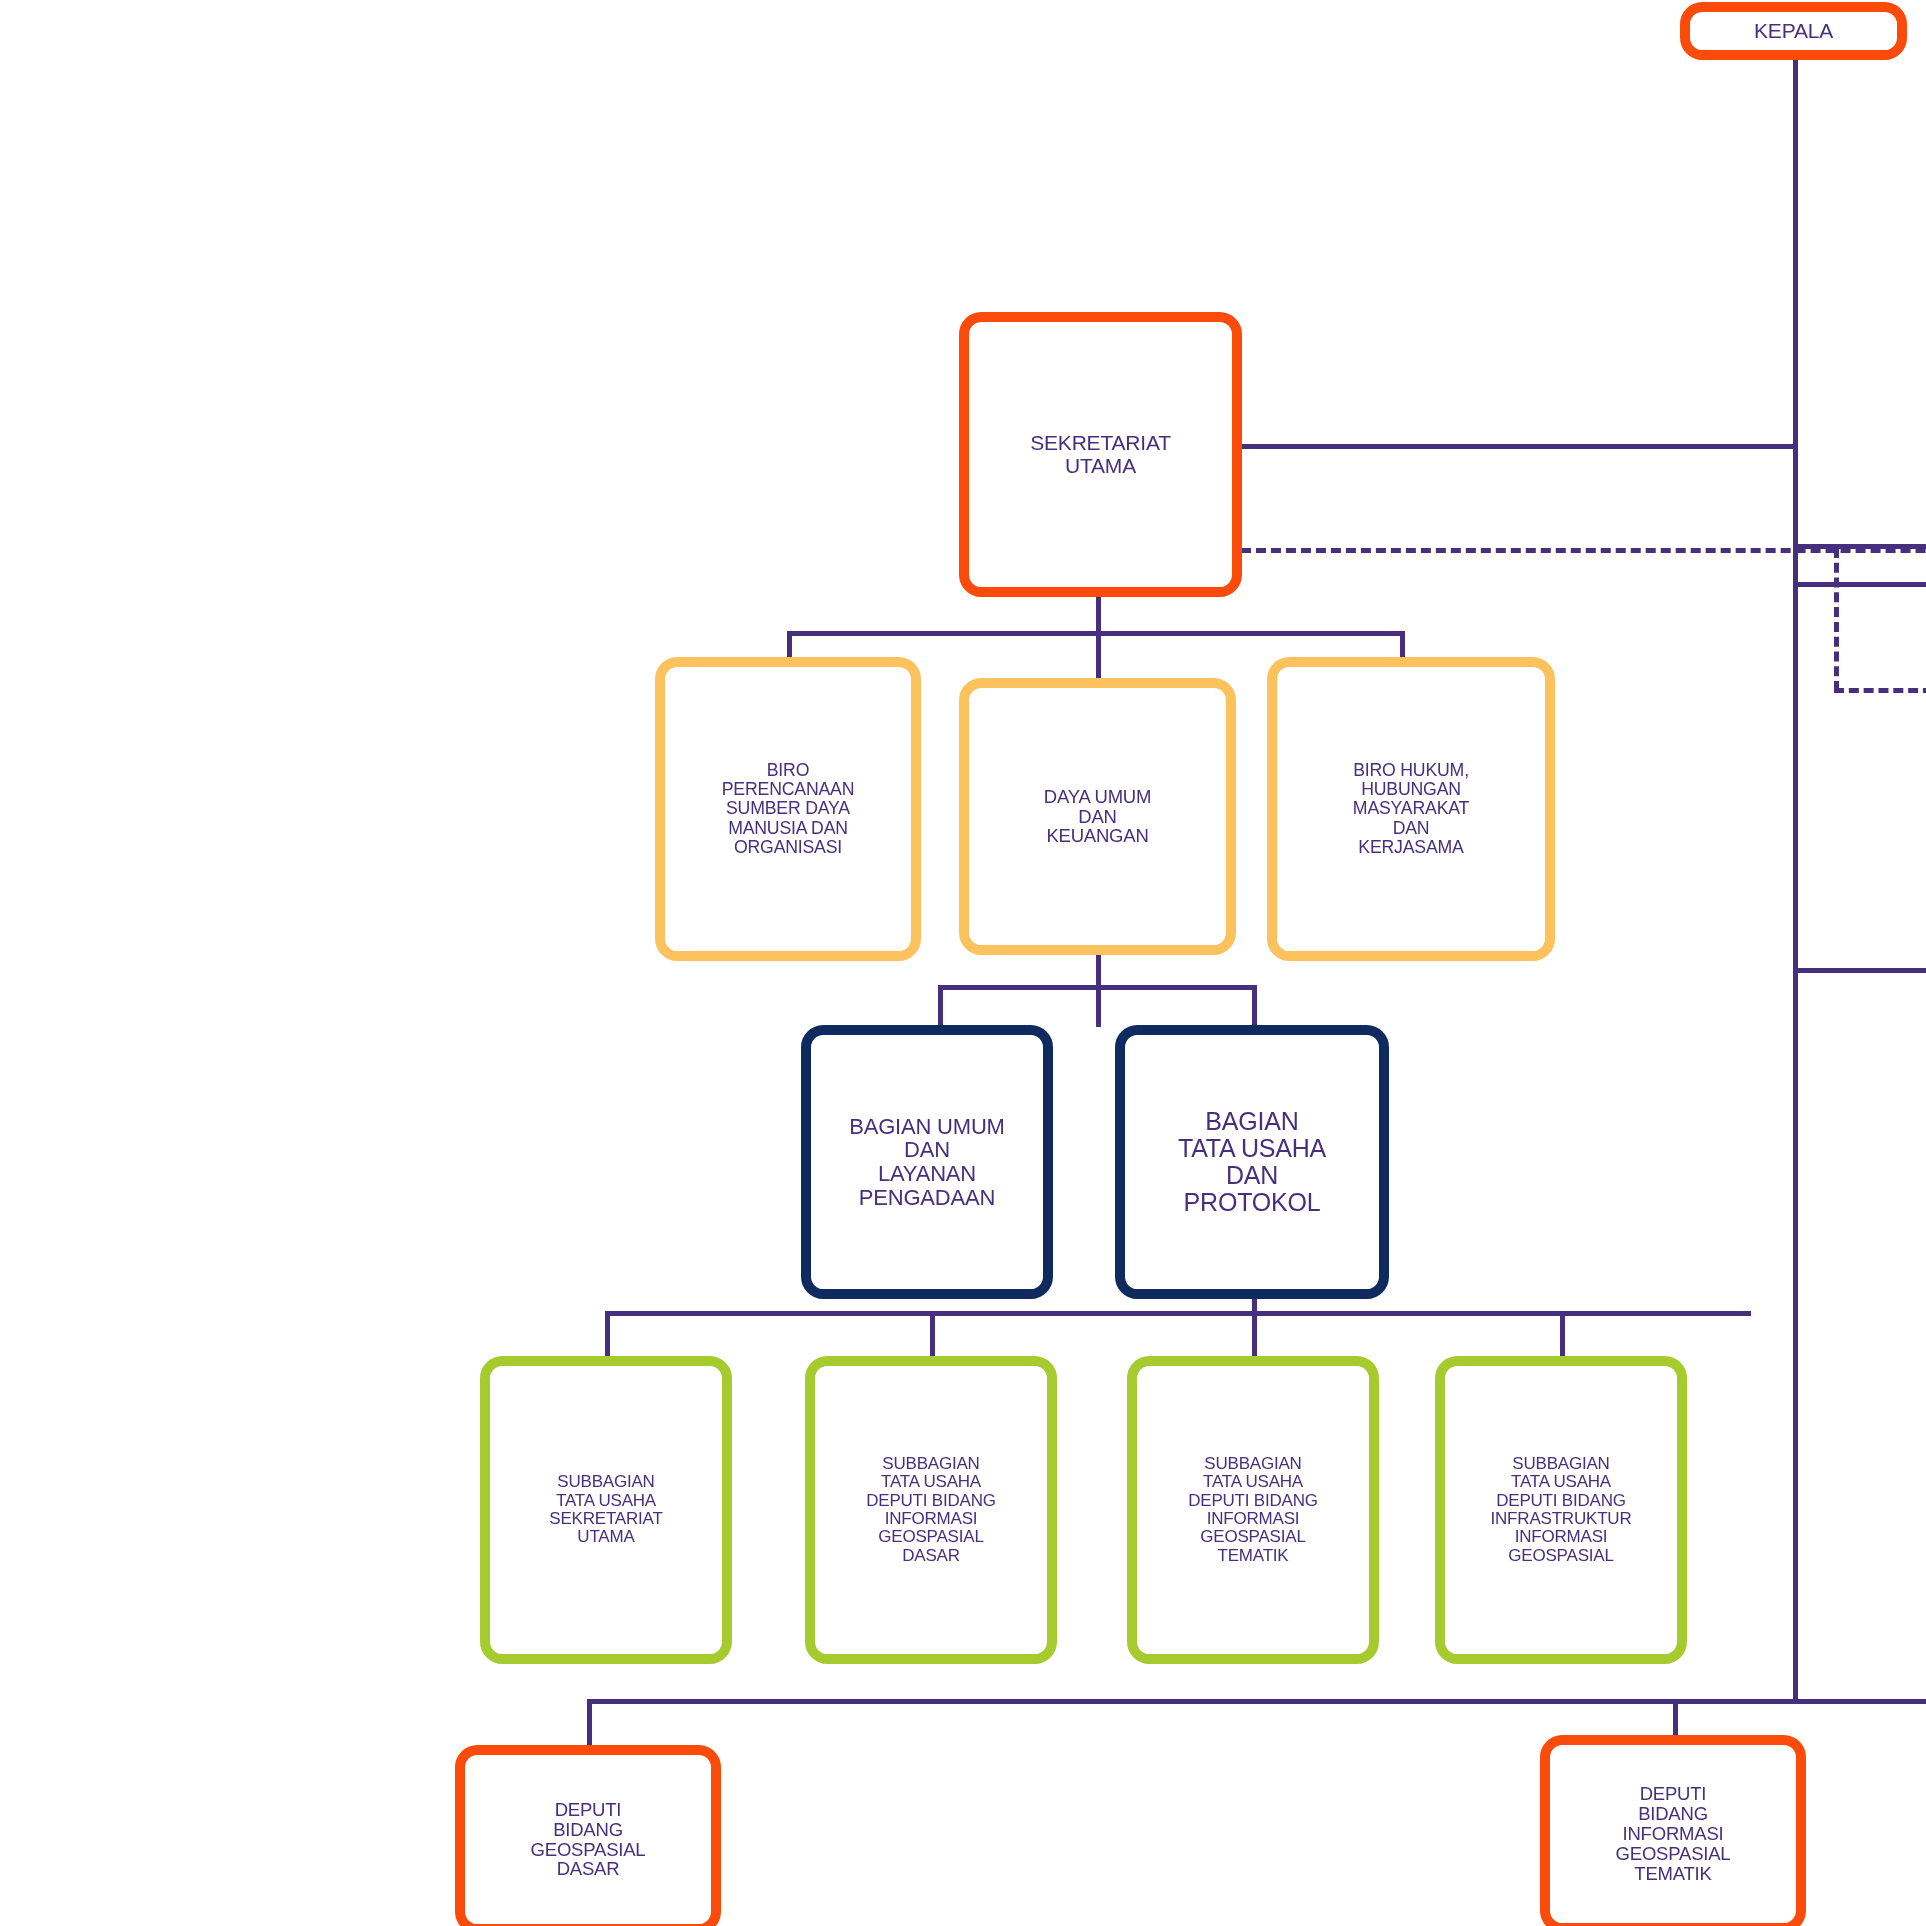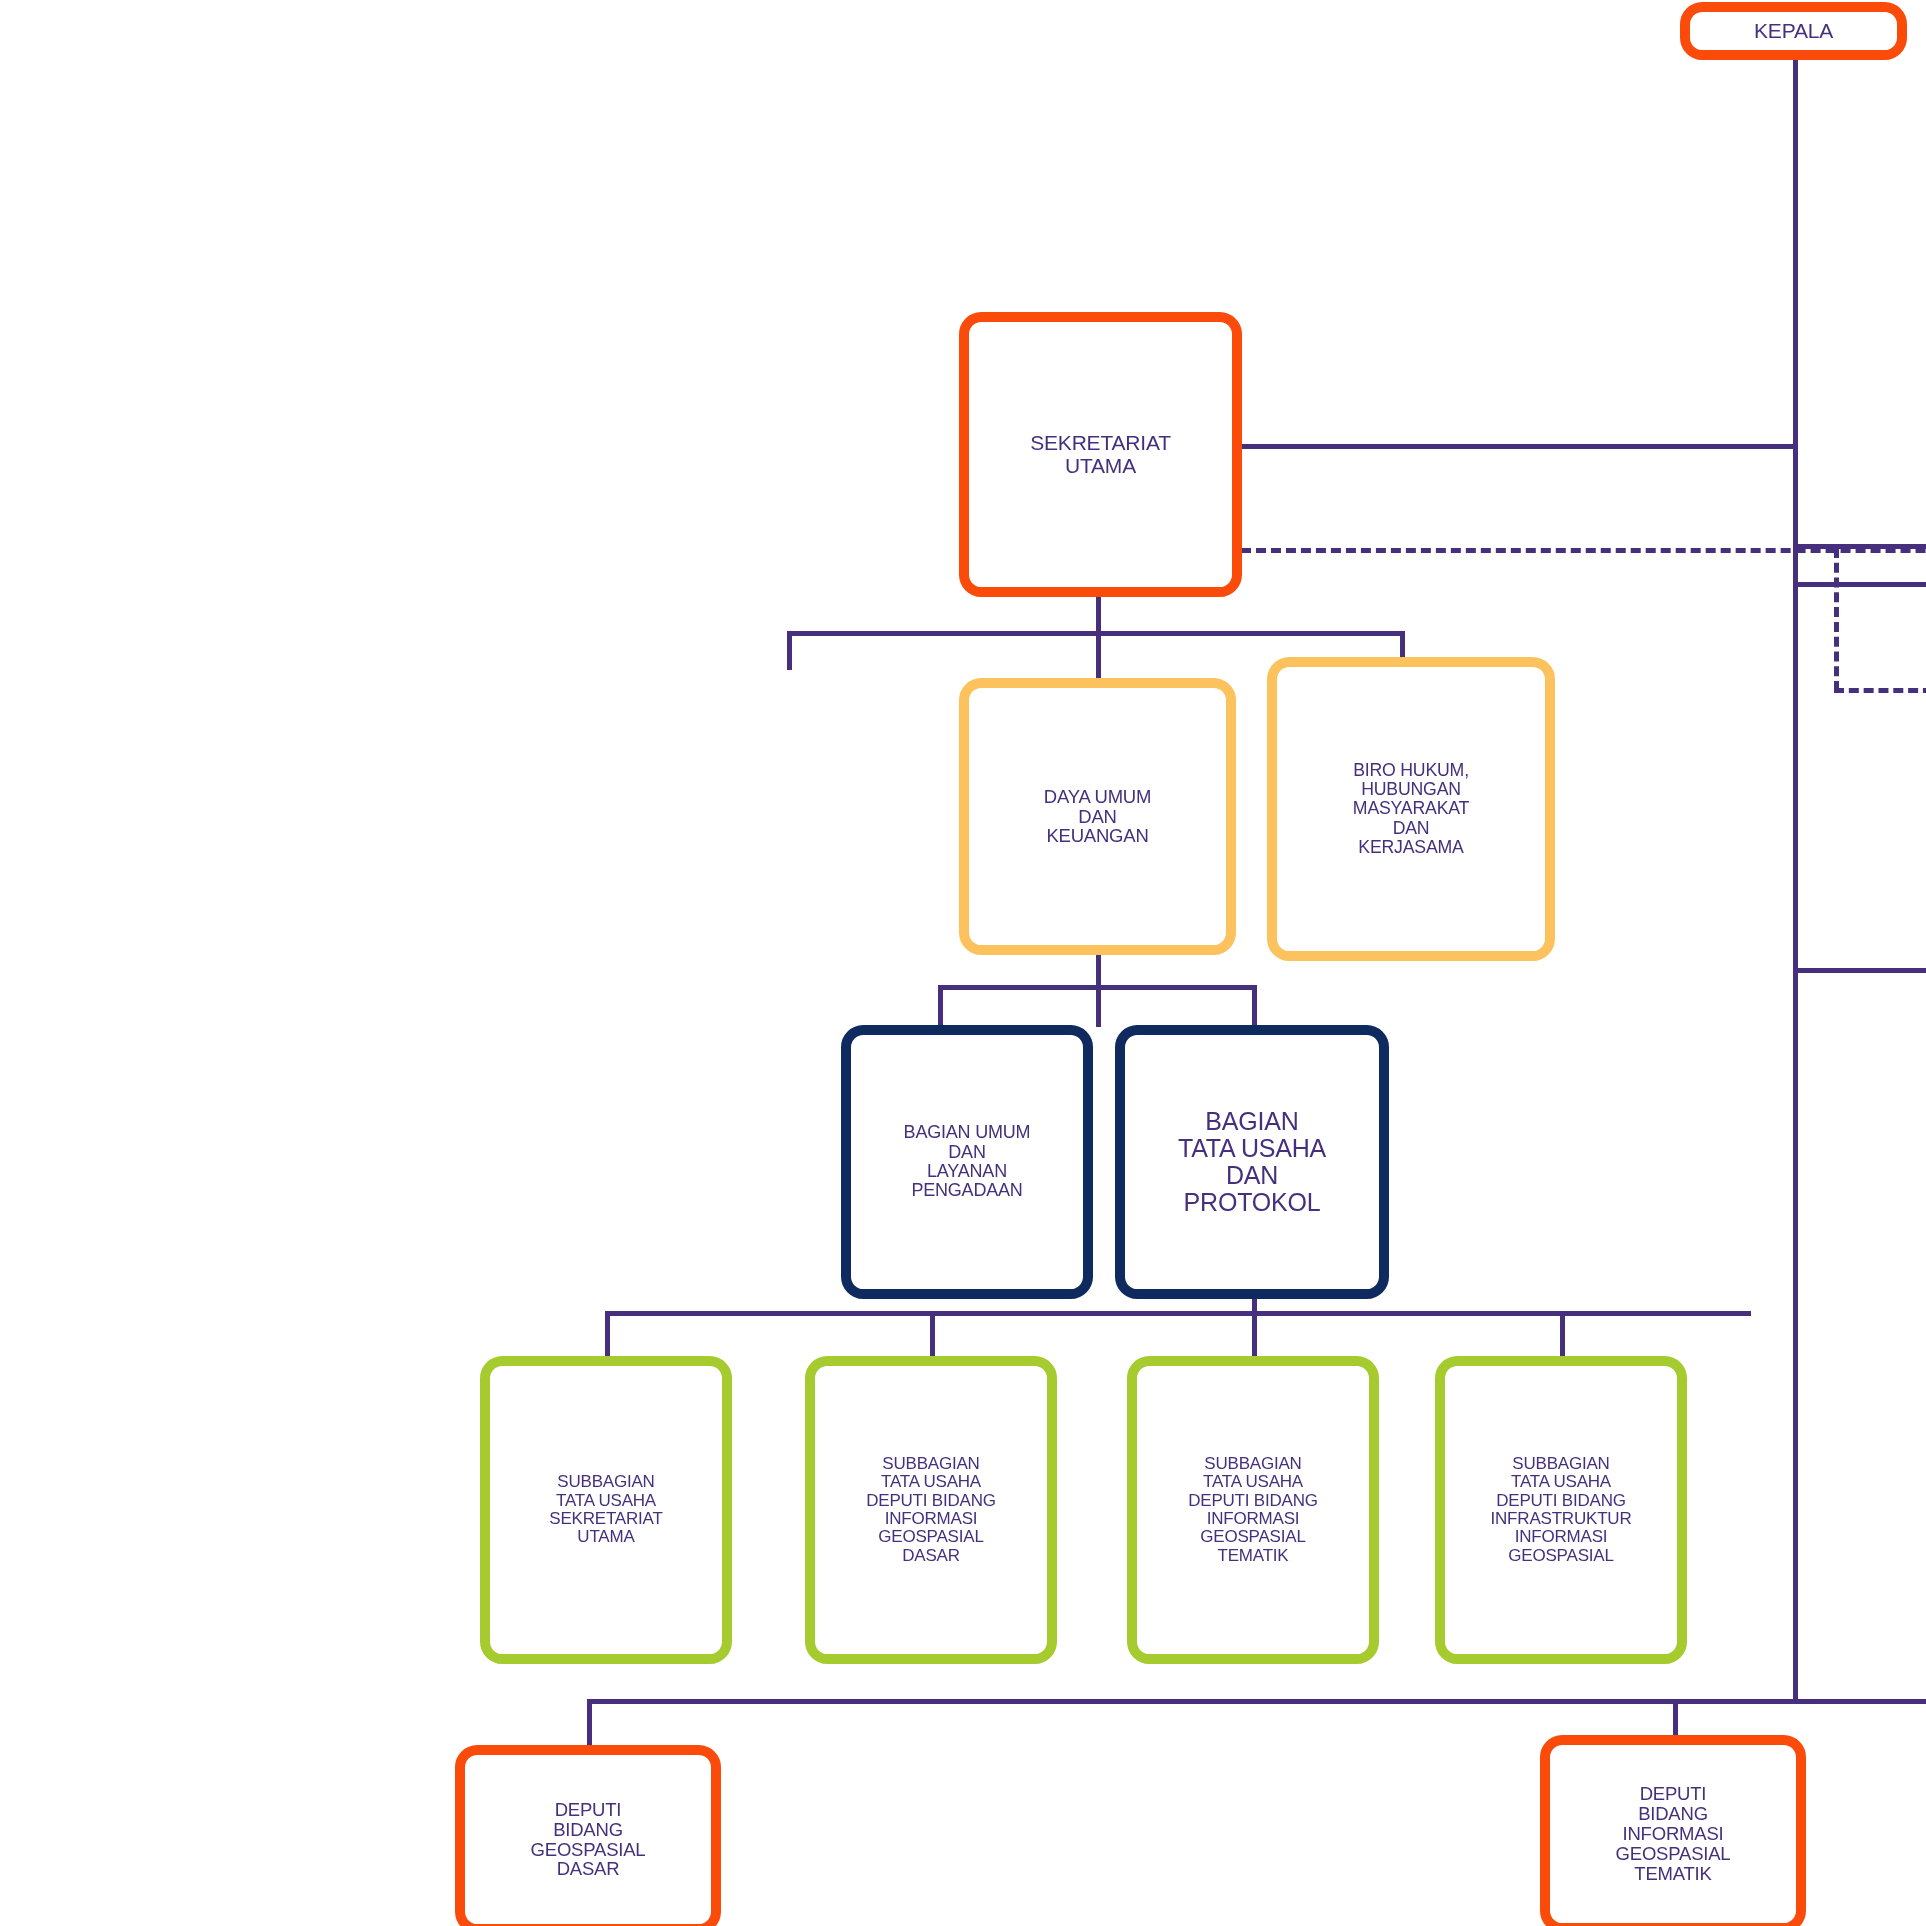--- a/index.html
+++ b/index.html
@@ -90,34 +90,41 @@
 
   <div class="node lvl-red" style="left:1680px; top:1.9px; width:227px; height:58px; font-size:21px;">
     <span style="white-space: pre-line;">KEPALA</span>
   </div>
 
   <div class="node lvl-red" style="left:959px; top:312px; width:283px; height:285px; font-size:21px;">
     <span style="white-space: pre-line;">SEKRETARIAT
 UTAMA</span>
   </div>
 
+  <div class="node lvl-yellow" style="left:655px; top:657px; width:266px; height:304px; font-size:17.7px;">
+    <span style="white-space: pre-line;">BIRO
+PERENCANAAN
+SUMBER DAYA
+MANUSIA DAN
+ORGANISASI</span>
+  </div>
   <div class="node lvl-yellow" style="left:959px; top:678px; width:277px; height:277px; font-size:18.5px;">
     <span style="white-space: pre-line;">DAYA UMUM
 DAN
 KEUANGAN</span>
   </div>
   <div class="node lvl-yellow" style="left:1267px; top:657px; width:288px; height:304px; font-size:17.7px;">
     <span style="white-space: pre-line;">BIRO HUKUM,
 HUBUNGAN
 MASYARAKAT
 DAN
 KERJASAMA</span>
   </div>
 
-  <div class="node lvl-navy" style="left:801px; top:1025px; width:252px; height:274px; font-size:18px;margin-left:40px;">
+  <div class="node lvl-navy" style="left:801px; top:1025px; width:252px; height:274px; font-size:22px;">
     <span style="white-space: pre-line;">BAGIAN UMUM
 DAN
 LAYANAN
 PENGADAAN</span>
   </div>
   <div class="node lvl-navy" style="left:1115px; top:1025px; width:274px; height:274px; font-size:25px;">
     <span style="white-space: pre-line;">BAGIAN
 TATA USAHA
 DAN
 PROTOKOL</span>

